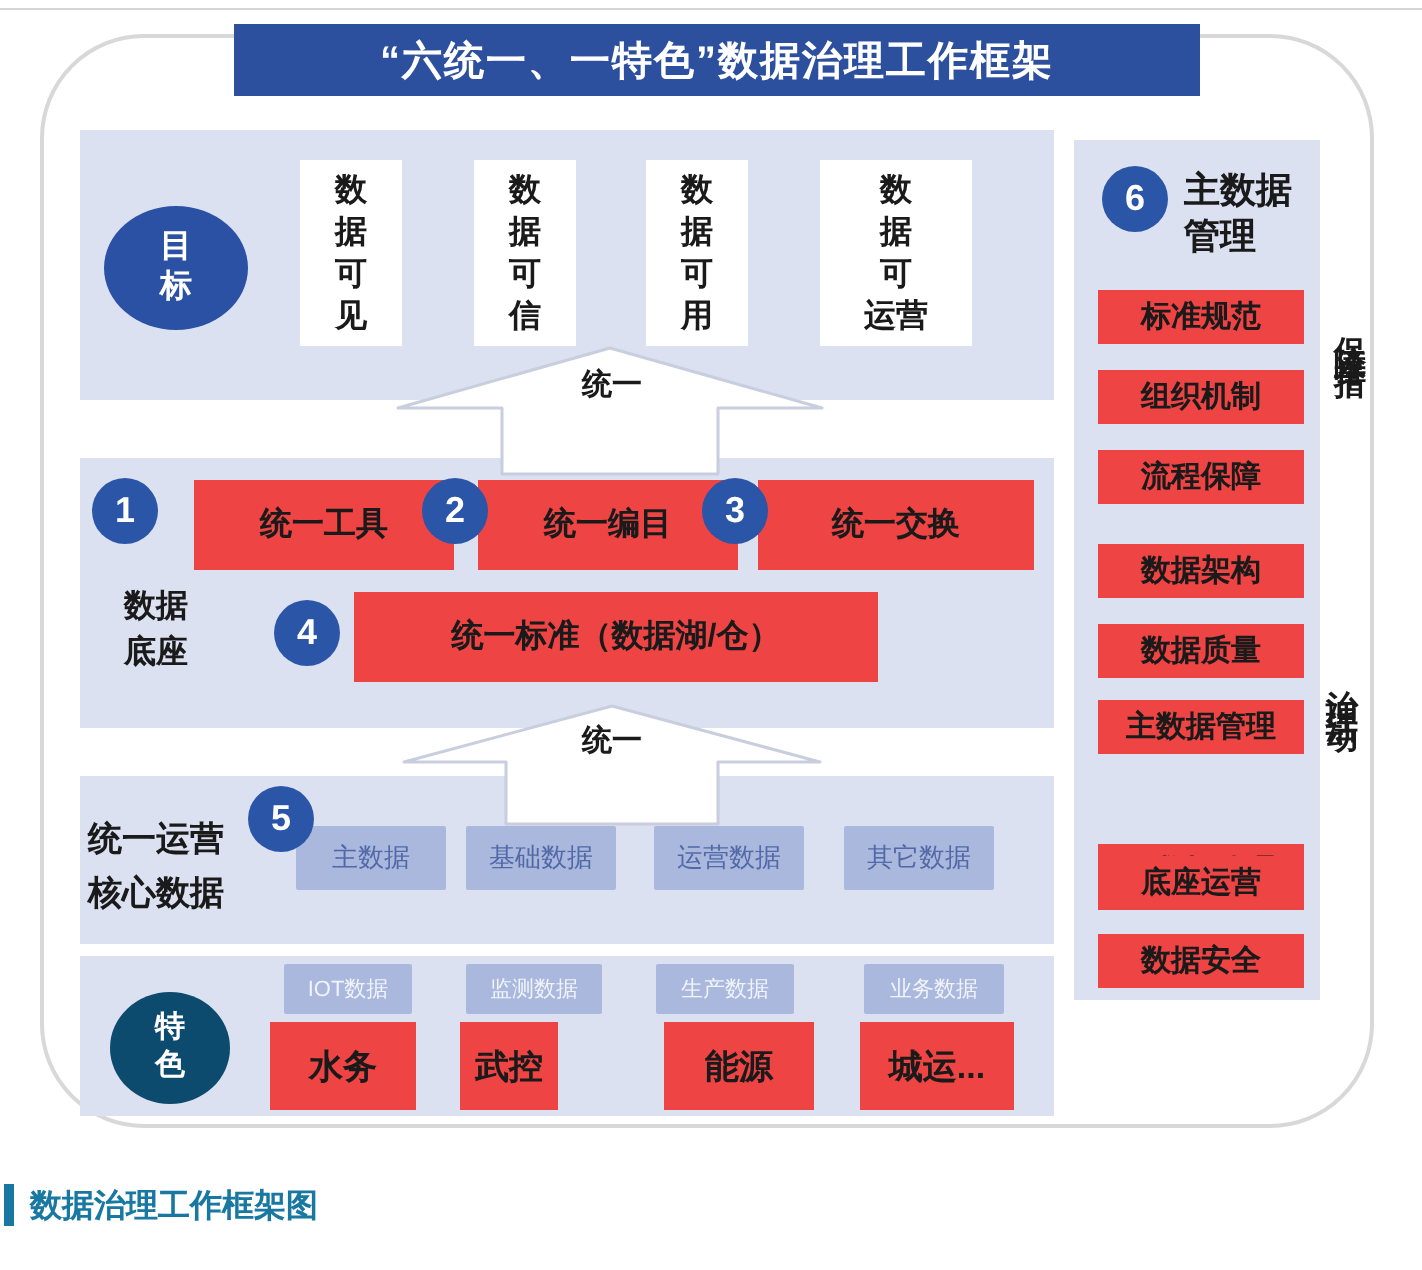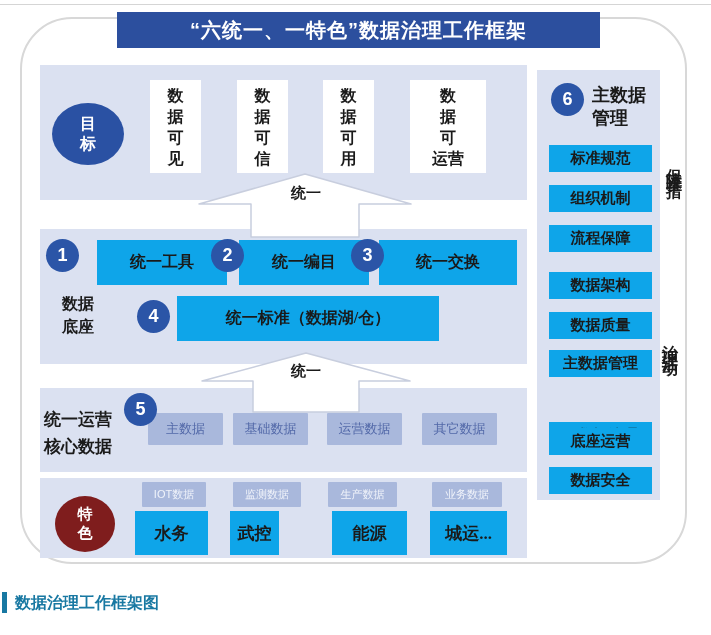--- a/index.html
+++ b/index.html
@@ -24,21 +24,21 @@
   .band2{left:40px;top:229px;width:487px;height:135px;}
   .band3{left:40px;top:388px;width:487px;height:84px;}
   .band4{left:40px;top:478px;width:487px;height:80px;}
   .rpanel{left:537px;top:70px;width:123px;height:430px;background:#dbe1f1;z-index:1;}
 
   .oval{
     border-radius:50%;display:flex;align-items:center;justify-content:center;
     color:#ffffff;font-weight:bold;z-index:3;text-align:center;
   }
   .oval-goal{left:52px;top:103px;width:72px;height:62px;background:#2a51a3;font-size:16px;}
-  .oval-feature{left:55px;top:496px;width:60px;height:56px;background:#7f1d1d;font-size:15px;}
+  .oval-feature{left:55px;top:496px;width:60px;height:56px;background:#0c4a6e;font-size:15px;}
   .narrow{display:inline-block;width:1.3em;line-height:1.25;text-align:center;}
 
   .vcard{
     background:#ffffff;display:flex;align-items:center;justify-content:center;
     font-weight:bold;font-size:16px;z-index:2;text-align:center;
   }
   .vcard span{white-space:pre-line;line-height:21px;}
   .gc1{left:150px;top:80px;width:51px;height:93px;}
   .gc2{left:237px;top:80px;width:51px;height:93px;}
   .gc3{left:323px;top:80px;width:51px;height:93px;}
@@ -56,22 +56,22 @@
     z-index:4;
   }
   .c1{left:46px;top:239px;}
   .c2{left:211px;top:239px;}
   .c3{left:351px;top:239px;}
   .c4{left:137px;top:300px;}
   .c5{left:124px;top:393px;}
   .c6{left:551px;top:83px;}
 
   .wcard{
-    background:#0ea5e9;display:flex;align-items:center;justify-content:center;
-    font-weight:bold;font-size:16px;z-index:2;text-align:left;white-space:nowrap;font-family:Liberation Serif, serif;
+    background:#ef4444;display:flex;align-items:center;justify-content:center;
+    font-weight:bold;font-size:16px;z-index:2;text-align:left;white-space:nowrap;
   }
   .u1{left:97px;top:240px;width:130px;height:45px;}
   .u2{left:239px;top:240px;width:130px;height:45px;}
   .u3{left:379px;top:240px;width:138px;height:45px;}
   .u4{left:177px;top:296px;width:262px;height:45px;}
 
   .blk-label{font-weight:bold;color:#1a1a1a;z-index:3;}
   .base-label{left:62px;top:292px;width:52px;font-size:16px;line-height:23px;}
   .core-label{left:44px;top:406px;width:100px;font-size:17px;line-height:27px;}
   .core-label .w4{display:inline-block;width:4.3em;}

